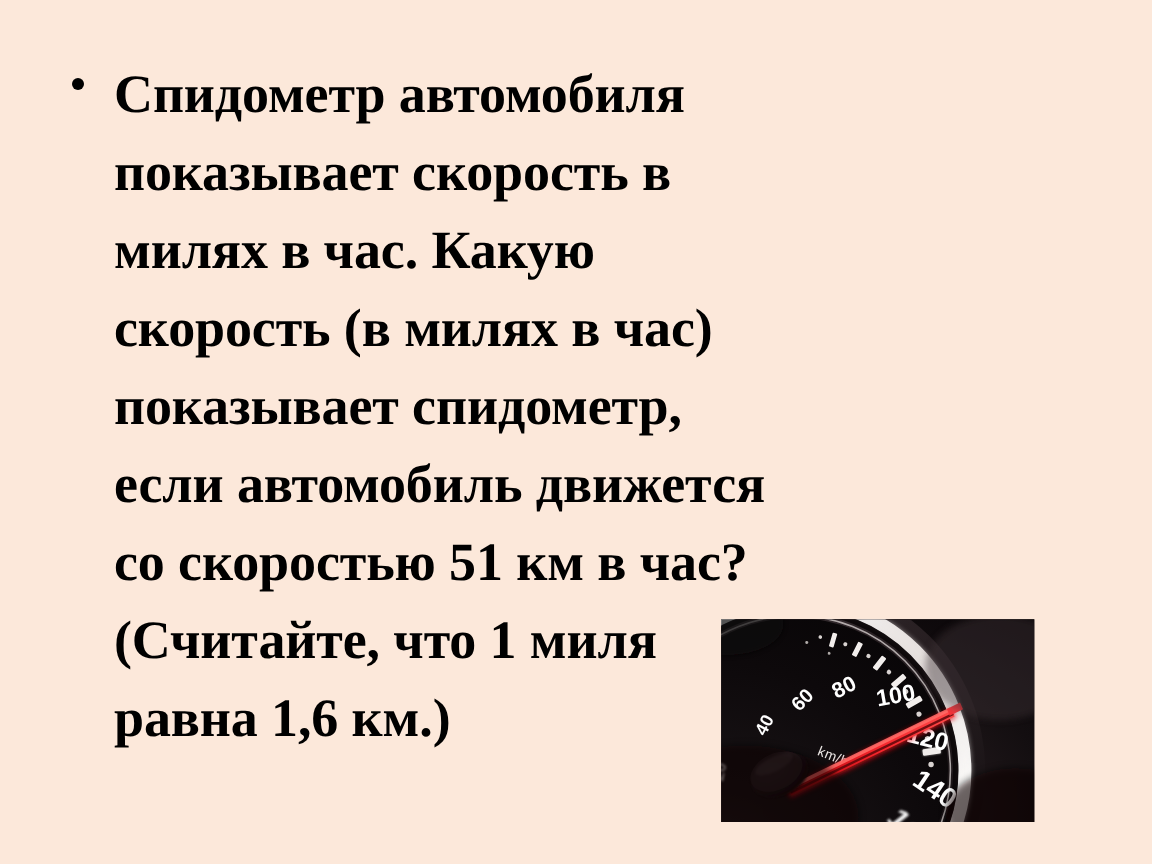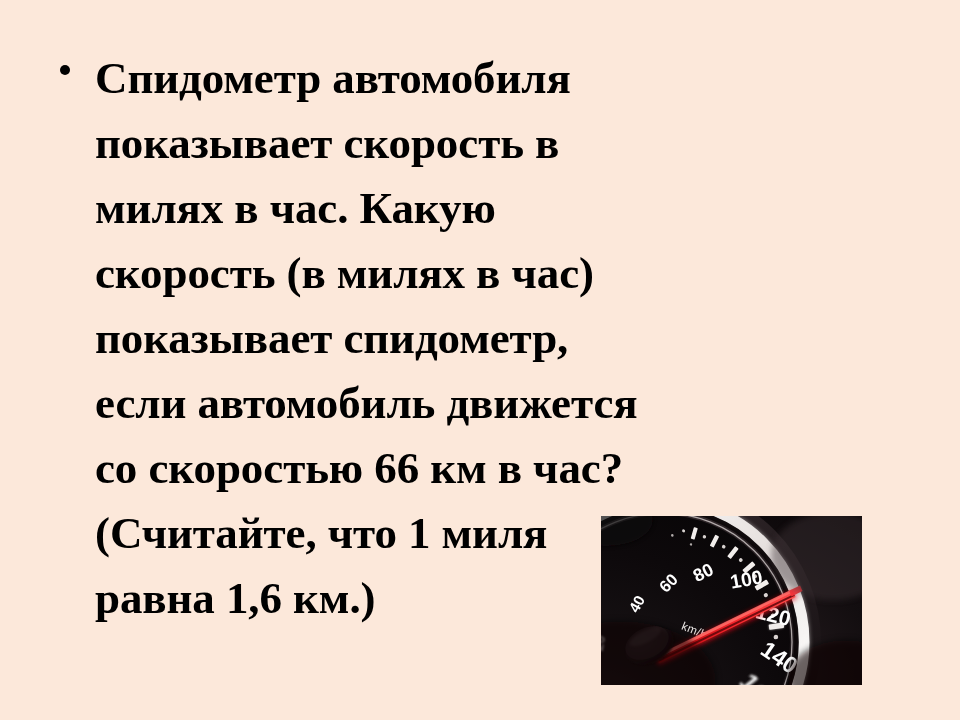--- a/index.html
+++ b/index.html
@@ -74,21 +74,21 @@
 </head>
 <body>
 
 <div id="slide">
 
   <div id="bullet-block">
     <div id="bullet-row">
       <div id="bullet-marker">
         <span class="dot"></span>
       </div>
-      <div id="bullet-text">Спидометр автомобиля показывает скорость в милях в час. Какую скорость (в милях в час) показывает спидометр, если автомобиль движется со скоростью 66 км в час? (Считайте, что 1 миля равна 1,6 км.)</div>
+      <div id="bullet-text">Спидометр автомобиля показывает скорость в милях в час. Какую скорость (в милях в час) показывает спидометр, если автомобиль движется со скоростью 51 км в час? (Считайте, что 1 миля равна 1,6 км.)</div>
     </div>
   </div>
 
   <div id="speedo-photo">
     <svg viewBox="0 0 261 169" xmlns="http://www.w3.org/2000/svg">
       <defs>
 
         <radialGradient id="surround" cx="18%" cy="100%" r="125%">
           <stop offset="0%" stop-color="#443a3c"></stop>
           <stop offset="38%" stop-color="#241b1e"></stop>

